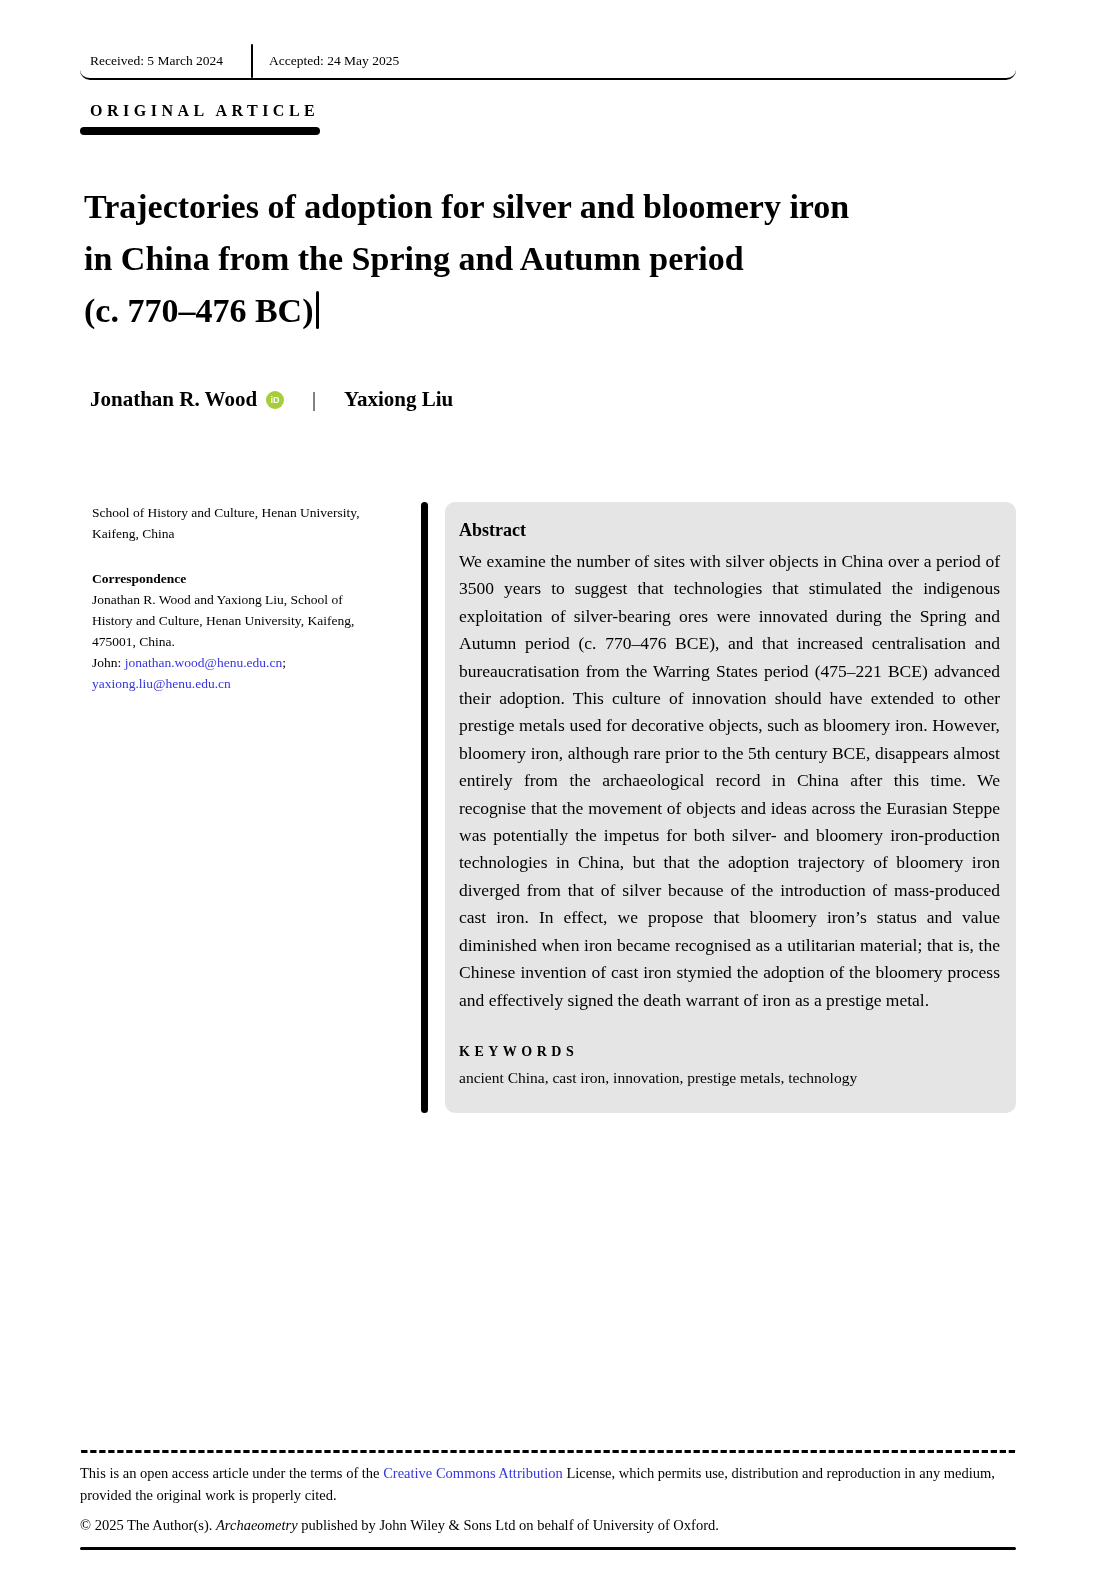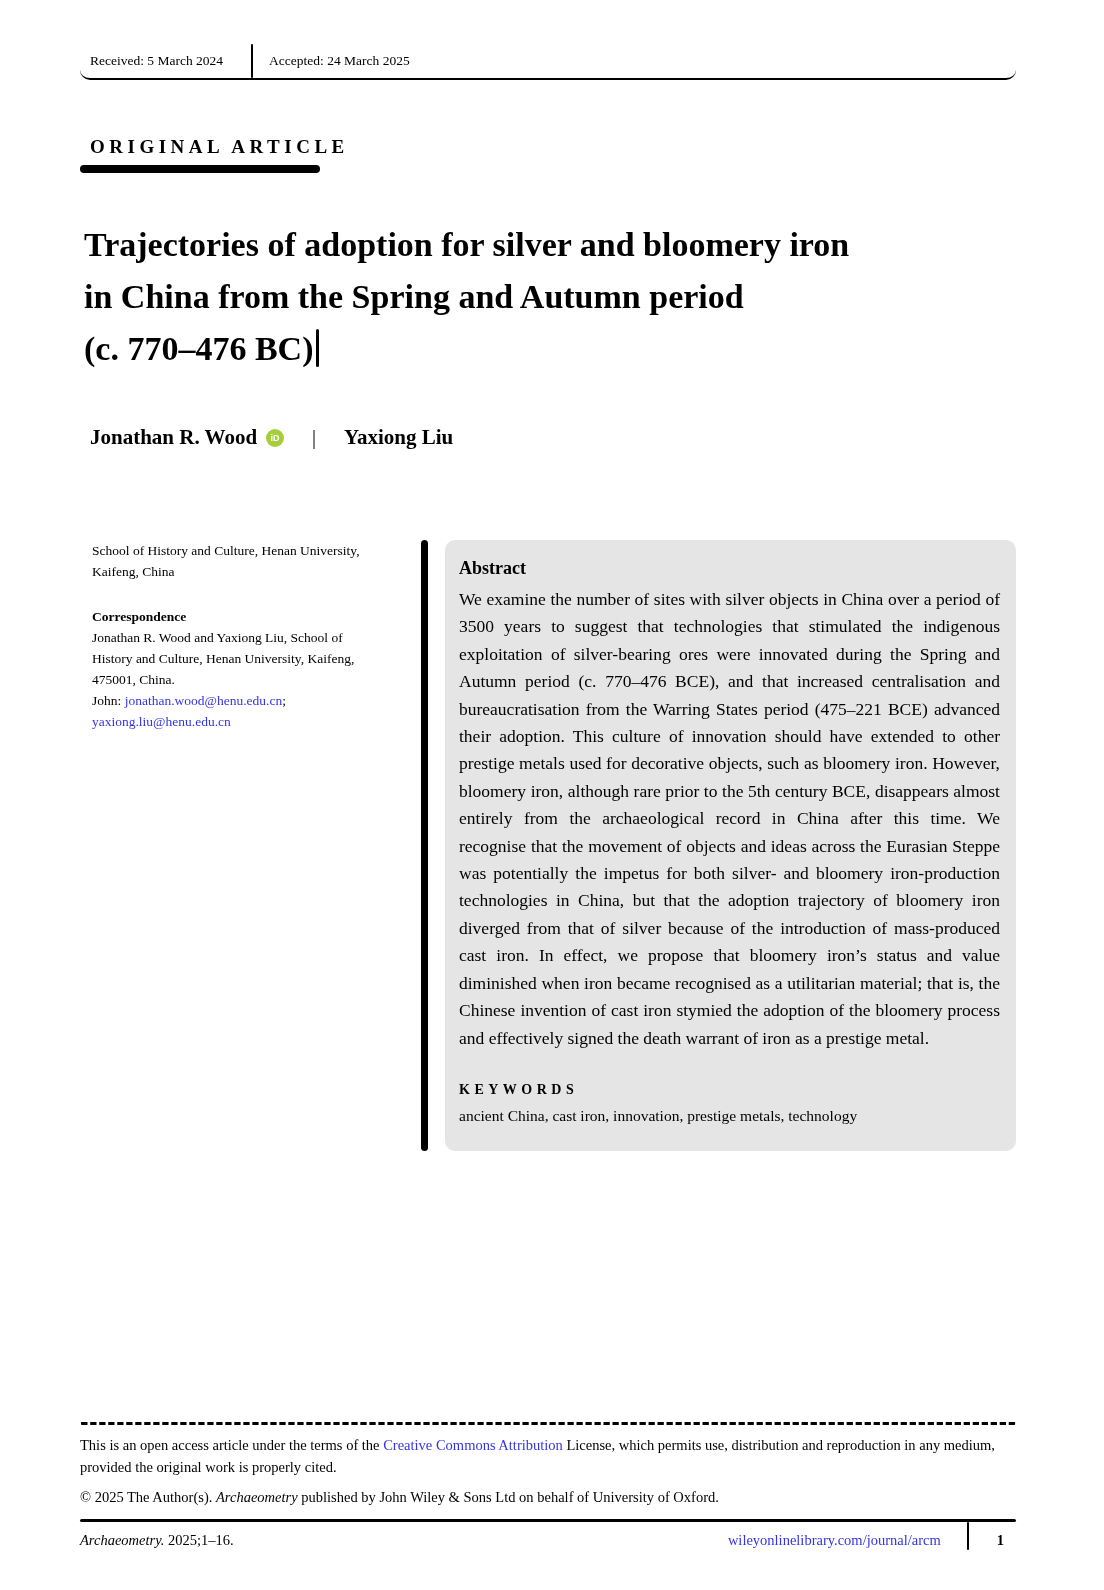--- a/index.html
+++ b/index.html
@@ -9,21 +9,21 @@
     width:1104px; height:1590px; position:relative;
     padding:44px 88px 0 80px; background:#fff; overflow:hidden;
   }
 
   
   .rec-row { display:flex; align-items:center; height:36px; border-bottom:2.5px solid #000; font-size:13.5px; }
   .rec-cell { padding-left:10px; }
   .vdiv { width:2px; align-self:stretch; background:#000; margin-left:28px; }
   .acc-cell { padding-left:16px; }
   .doi { margin-top:12px; font-size:13.5px; padding-left:10px; }
-  .article-type { margin-top:56px; padding-left:10px; font-size:19px; font-weight:bold; letter-spacing:4.5px; }
+  .article-type { margin-top:22px; padding-left:10px; font-size:16px; font-weight:bold; letter-spacing:4.5px; }
   .type-bar { margin-top:7px; width:240px; height:8px; background:#000; }
 
   
   .title { margin:46px 0 0 4px; font-size:34px; font-weight:bold; line-height:52px; white-space:pre-line; }
   .caret { display:inline-block; width:2.5px; height:38px; background:#000; vertical-align:-7px; margin-left:3px; }
   .authors { margin-top:50px; margin-left:10px; font-size:21px; font-weight:bold; display:flex; align-items:center; }
   .orcid {
     width:18px; height:18px; border-radius:50%; background:#A6CE39; color:#fff;
     font-family:"Liberation Sans", sans-serif; font-size:9px; font-weight:bold;
     display:inline-flex; align-items:center; justify-content:center; margin-left:9px;
@@ -57,21 +57,21 @@
   .pg-num { padding-top:10px; margin-left:28px; margin-right:12px; font-weight:bold; }
 </style>
 </head>
 <body>
 
 <div class="page">
 
   <div class="rec-row">
     <span class="rec-cell">Received: 5 March 2024</span>
     <span class="vdiv"></span>
-    <span class="acc-cell">Accepted: 24 March 2025</span>
+    <span class="acc-cell">Accepted: 24 May 2025</span>
   </div>
 
 
   <div class="article-type">ORIGINAL ARTICLE</div>
   <div class="type-bar"></div>
 
   <h1 class="title"><span>Trajectories of adoption for silver and bloomery iron
 in China from the Spring and Autumn period
 (c. 770–476 BC)</span><span class="caret"></span></h1>
 
@@ -104,23 +104,15 @@
       <div class="kw">ancient China, cast iron, innovation, prestige metals, technology</div>
     </div>
 
   </div>
 
   <div class="bottom">
     <div class="dash-rule"></div>
     <p class="license"><span>This is an open access article under the terms of the </span><a>Creative Commons Attribution</a><span> License, which permits use, distribution and reproduction in any medium, provided the original work is properly cited.</span></p>
     <p class="copyright"><span>© 2025 The Author(s). </span><span class="ital">Archaeometry</span><span> published by John Wiley &amp; Sons Ltd on behalf of University of Oxford.</span></p>
     <div class="thick-rule"></div>
-    <div class="foot-row">
-      <div class="foot-left"><span class="ital">Archaeometry.</span><span> 2025;1–16.</span></div>
-      <div class="foot-right">
-        <a class="foot-link">wileyonlinelibrary.com/journal/arcm</a>
-        <span class="pg-div"></span>
-        <span class="pg-num">1</span>
-      </div>
-    </div>
   </div>
 
 </div>
 
 </body></html>

